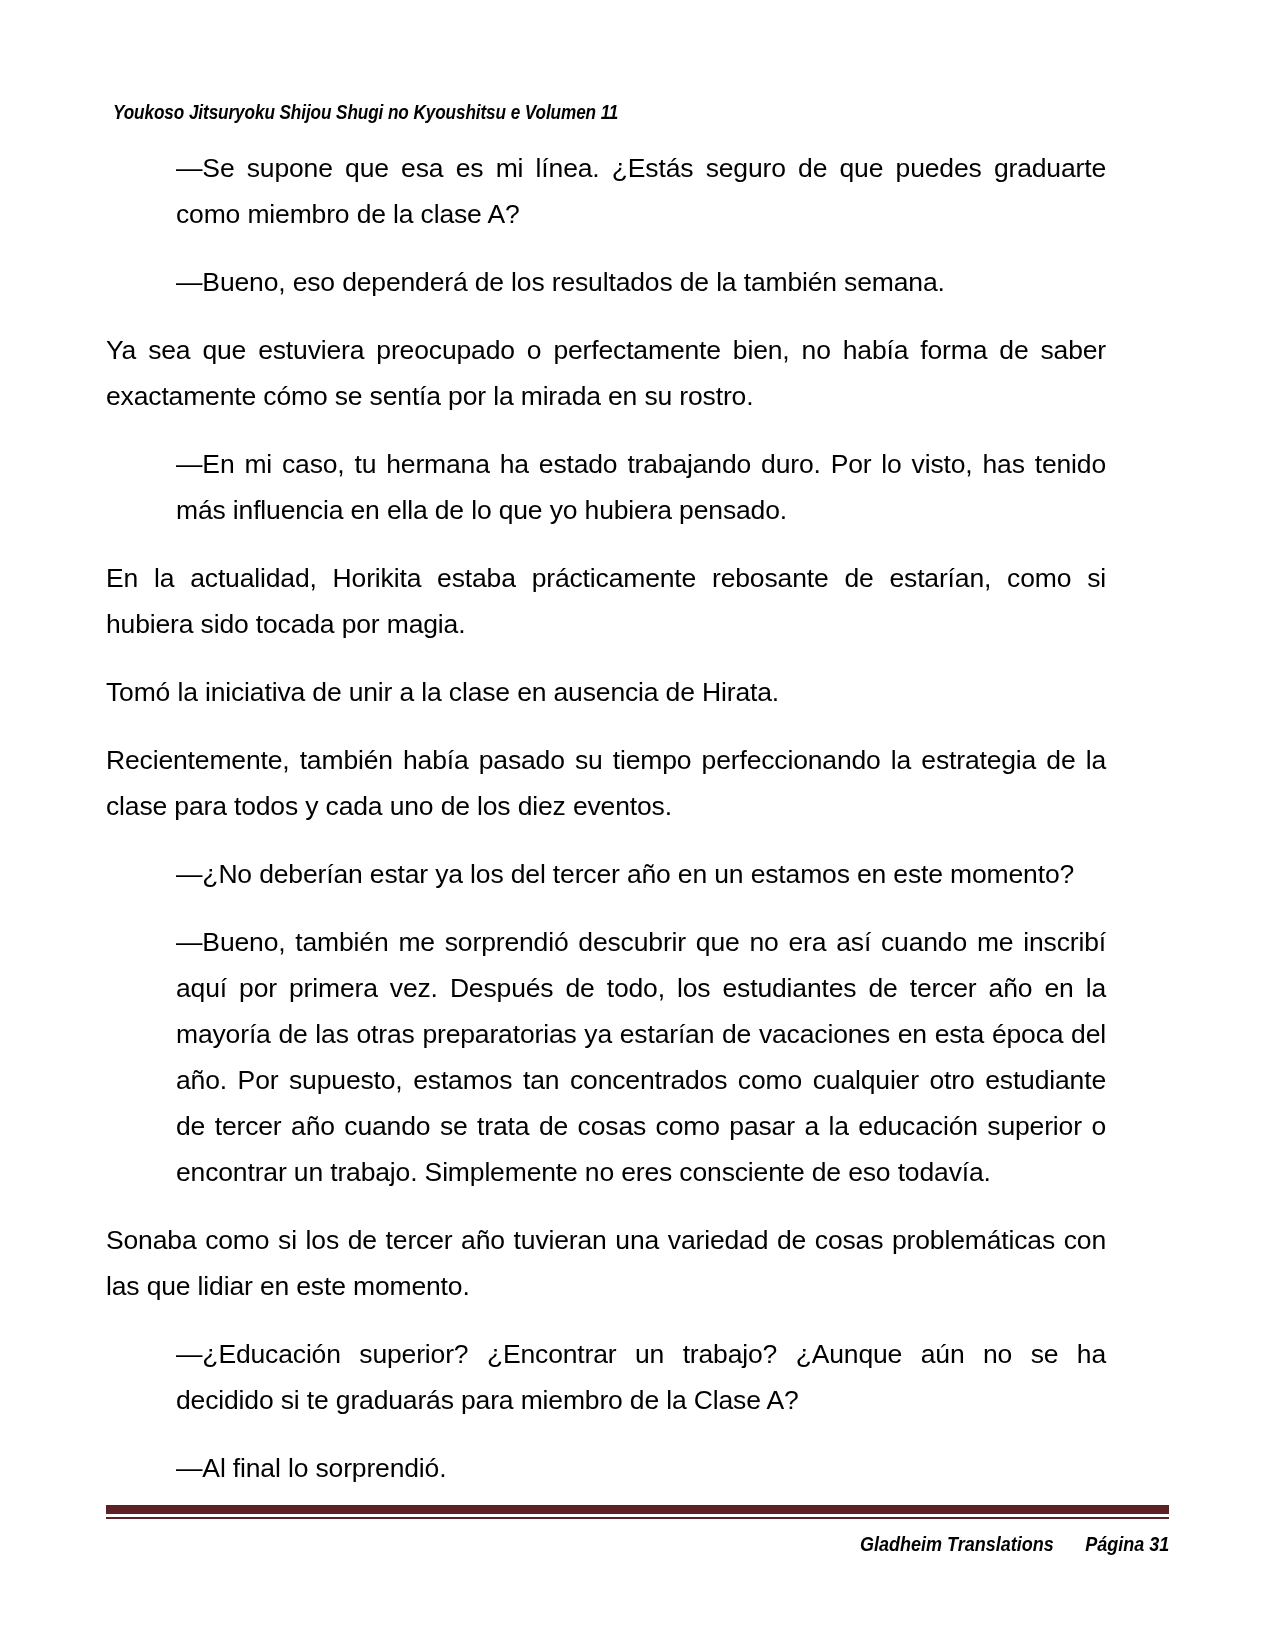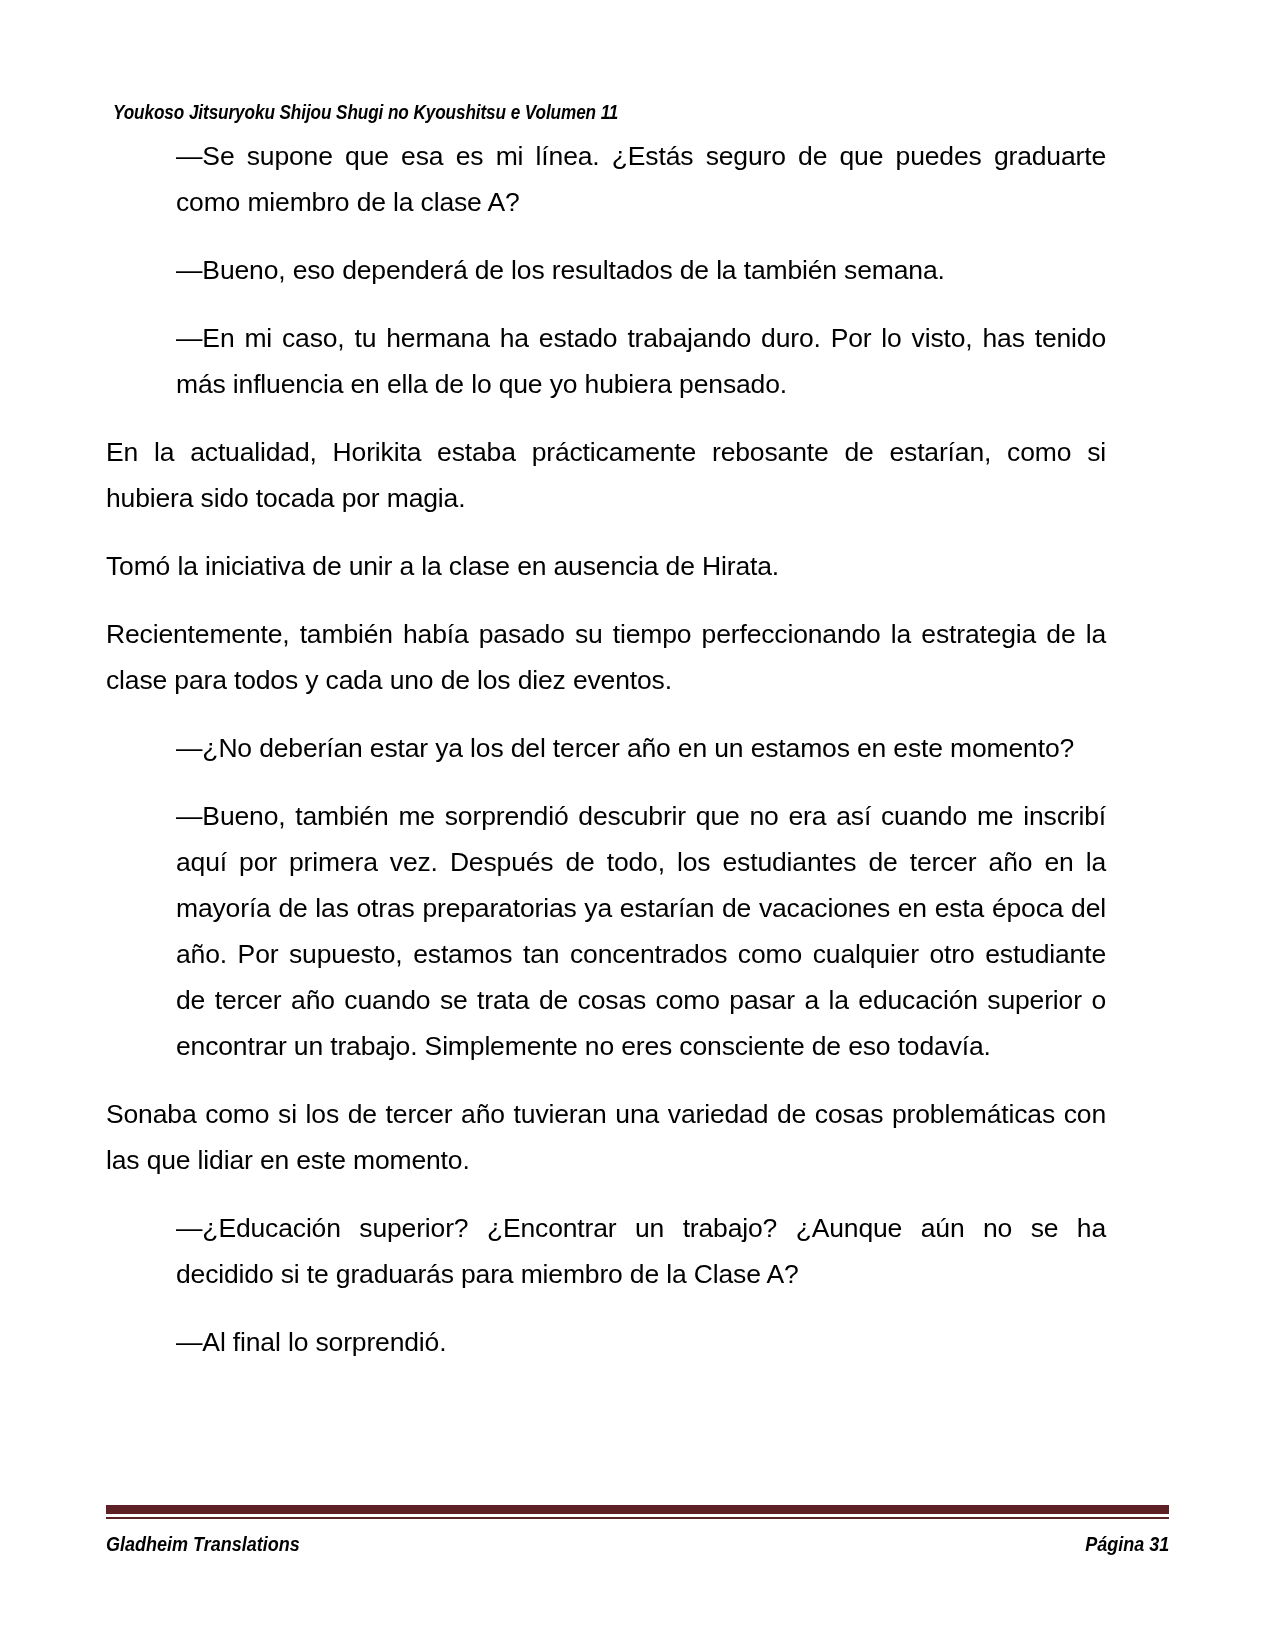--- a/index.html
+++ b/index.html
@@ -39,21 +39,21 @@
   }
 
   
   .body-area {
     position: absolute;
     top: 133px;
     left: 106px;
     width: 1000px;
   }
   p.para {
-    margin: 0 0 22px 0;
+    margin: 12px 0 22px 0;
     font-size: 26.5px;
     line-height: 46px;
     text-align: justify;
     text-justify: inter-word;
     -webkit-hyphens: none;
     hyphens: none;
     letter-spacing: -0.15px;
   }
   p.para.indent {
     padding-left: 70px;
@@ -80,21 +80,21 @@
     background: #ffffff;
     width: 100%;
   }
   .rule-thin {
     height: 2px;
     background: #5c2025;
     width: 100%;
   }
   .footer-row {
     display: flex;
-    justify-content: space-between;
+    justify-content: flex-end;
     align-items: baseline;
     margin-top: 15px;
     width: 100%;
   }
   .footer-left, .footer-right {
     font-size: 20px;
     font-weight: bold;
     font-style: italic;
     white-space: nowrap;
     line-height: 1;
@@ -113,20 +113,21 @@
 
 <div class="page">
 
   <div class="header">
     <div class="header-title">Youkoso Jitsuryoku Shijou Shugi no Kyoushitsu e Volumen 11</div>
   </div>
 
   <div class="body-area">
     <p class="para indent">—Se supone que esa es mi línea. ¿Estás seguro de que puedes graduarte como miembro de la clase A?</p>
     <p class="para indent">—Bueno, eso dependerá de los resultados de la también semana.</p>
+    <p class="para">Ya sea que estuviera preocupado o perfectamente bien, no había forma de saber exactamente cómo se sentía por la mirada en su rostro.</p>
     <p class="para indent">—En mi caso, tu hermana ha estado trabajando duro. Por lo visto, has tenido más influencia en ella de lo que yo hubiera pensado.</p>
     <p class="para">En la actualidad, Horikita estaba prácticamente rebosante de estarían, como si hubiera sido tocada por magia.</p>
     <p class="para">Tomó la iniciativa de unir a la clase en ausencia de Hirata.</p>
     <p class="para">Recientemente, también había pasado su tiempo perfeccionando la estrategia de la clase para todos y cada uno de los diez eventos.</p>
     <p class="para indent">—¿No deberían estar ya los del tercer año en un estamos en este momento?</p>
     <p class="para indent">—Bueno, también me sorprendió descubrir que no era así cuando me inscribí aquí por primera vez. Después de todo, los estudiantes de tercer año en la mayoría de las otras preparatorias ya estarían de vacaciones en esta época del año. Por supuesto, estamos tan concentrados como cualquier otro estudiante de tercer año cuando se trata de cosas como pasar a la educación superior o encontrar un trabajo. Simplemente no eres consciente de eso todavía.</p>
     <p class="para">Sonaba como si los de tercer año tuvieran una variedad de cosas problemáticas con las que lidiar en este momento.</p>
     <p class="para indent">—¿Educación superior? ¿Encontrar un trabajo? ¿Aunque aún no se ha decidido si te graduarás para miembro de la Clase A?</p>
     <p class="para indent">—Al final lo sorprendió.</p>
   </div>

